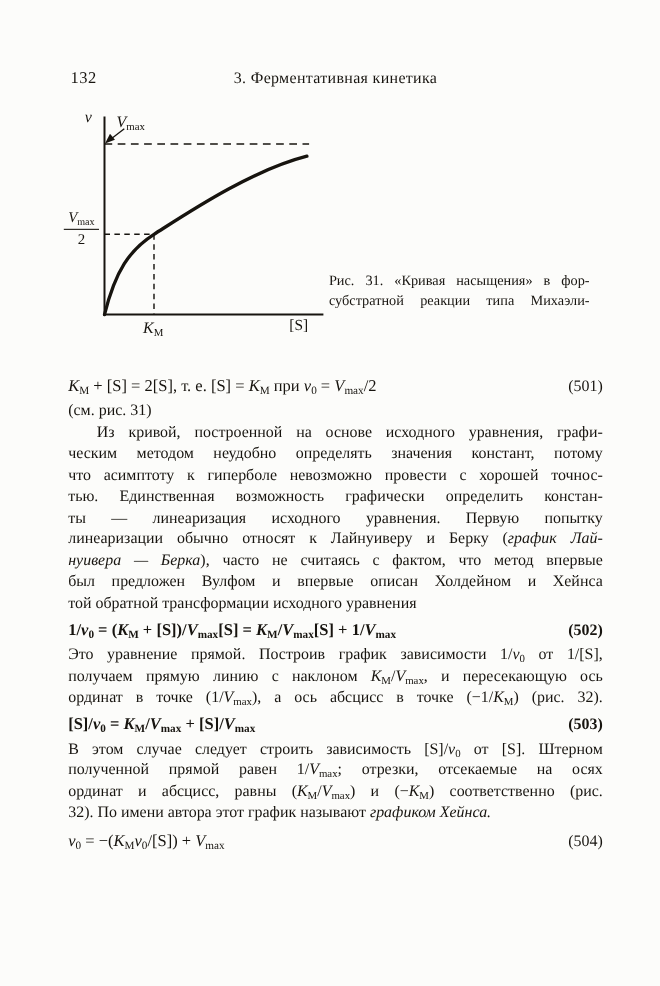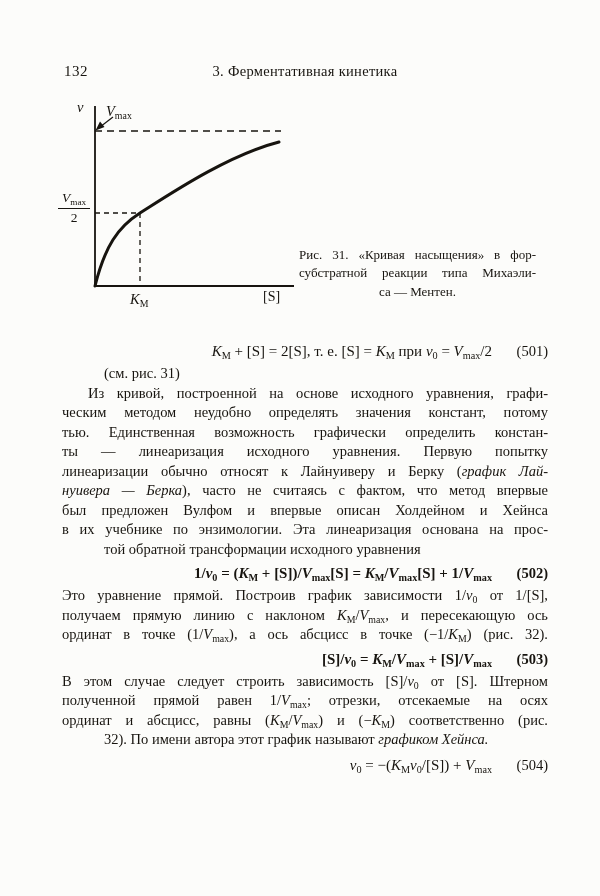--- a/index.html
+++ b/index.html
@@ -22,23 +22,23 @@
   .frac .num{border-bottom:1.4px solid #17140f;padding:0 4px 1px;}
   .frac .den{padding-top:1px;}
   
   .caption{left:299px;top:246px;width:237px;font-size:13px;line-height:18.4px;}
   .capline{text-align:justify;text-align-last:justify;}
   .capline.center{text-align:center;text-align-last:center;}
   
   .column{left:62px;top:340px;width:486px;font-size:14.5px;}
   .tl{line-height:19.5px;height:19.5px;}
   .j{text-align:justify;text-align-last:justify;}
-  .ll{text-align:left;text-align-last:left;margin-left:42px;}
+  .ll{text-align:left;text-align-last:left;}
   .ind{text-indent:26px;}
-  .eq{position:relative;height:22px;line-height:22px;margin:0 0 2px;text-align:right;padding-right:56px;font-size:15px;}
+  .eq{position:relative;height:22px;line-height:22px;margin:0 0 2px;text-align:left;padding-right:56px;font-size:15px;}
   .eq .eq-num{position:absolute;right:0;top:0;font-size:14.5px;}
   .mt{margin-top:3px;font-weight:bold;}
   .mt2{margin-top:4px;}
 </style>
 </head>
 <body>
 
 <span class="abs pagenum">132</span>
 <div class="abs chapter">3. Ферментативная кинетика</div>
 
@@ -59,40 +59,39 @@
     <span class="num"><span class="it">V</span><span class="sb">max</span></span>
     <span class="den">2</span>
   </span>
   <span class="flabel" style="left:72px;top:192px;"><span class="it">K</span><span class="sb">М</span></span>
   <span class="flabel" style="left:205px;top:190px;font-size:14px;">[S]</span>
 </div>
 
 <div class="abs caption">
   <div class="capline">Рис. 31. «Кривая насыщения» в фор-</div>
   <div class="capline">субстратной реакции типа Михаэли-</div>
-  <div class="capline center">са — Ментен.</div>
 </div>
 
 <div class="abs column">
 
   <div class="eq">
     <span class="eq-body"><span class="it">K</span><span class="sb">М</span><span> + [S] = 2[S],  т. е.  [S] = </span><span class="it">K</span><span class="sb">М</span><span> при </span><span class="it">v</span><span class="sb">0</span><span> = </span><span class="it">V</span><span class="sb">max</span><span>/2</span></span>
     <span class="eq-num">(501)</span>
   </div>
   <div class="tl ll">(см. рис. 31)</div>
 
   <div>
     <div class="tl j ind"><span>Из кривой, построенной на основе исходного уравнения, графи-</span></div>
     <div class="tl j"><span>ческим методом неудобно определять значения констант, потому</span></div>
+    <div class="tl j"><span>что асимптоту к гиперболе невозможно провести с хорошей точнос-</span></div>
     <div class="tl j"><span>тью. Единственная возможность графически определить констан-</span></div>
     <div class="tl j"><span>ты — линеаризация исходного уравнения. Первую попытку</span></div>
     <div class="tl j"><span>линеаризации обычно относят к Лайнуиверу и Берку (</span><span class="it">график Лай-</span></div>
     <div class="tl j"><span class="it">нуивера — Берка</span><span>), часто не считаясь с фактом, что метод впервые</span></div>
     <div class="tl j"><span>был предложен Вулфом и впервые описан Холдейном и Хейнса</span></div>
-    <div class="tl j"><span>в их учебнике по энзимологии. Эта линеаризация основана на прос-</span></div>
     <div class="tl ll"><span>той обратной трансформации исходного уравнения</span></div>
   </div>
 
   <div class="eq mt">
     <span class="eq-body"><span>1/</span><span class="it">v</span><span class="sb">0</span><span> = (</span><span class="it">K</span><span class="sb">М</span><span> + [S])/</span><span class="it">V</span><span class="sb">max</span><span>[S] = </span><span class="it">K</span><span class="sb">М</span><span>/</span><span class="it">V</span><span class="sb">max</span><span>[S] + 1/</span><span class="it">V</span><span class="sb">max</span></span>
     <span class="eq-num">(502)</span>
   </div>
 
   <div>
     <div class="tl j"><span>Это уравнение прямой. Построив график зависимости 1/</span><span class="it">v</span><span class="sb">0</span><span> от 1/[S],</span></div>

